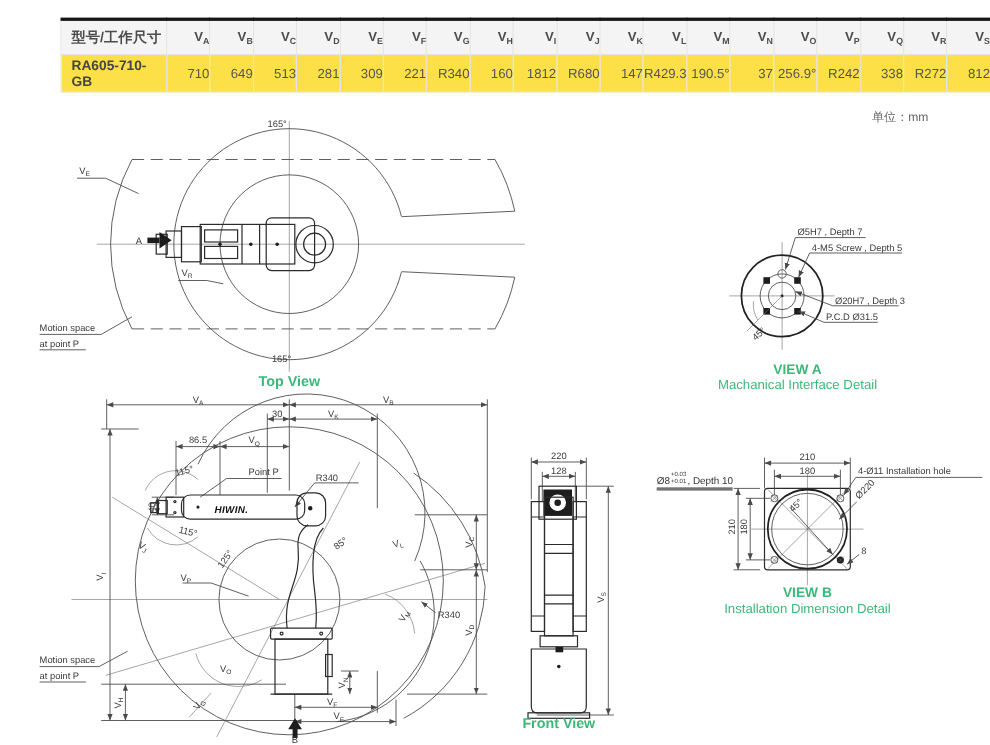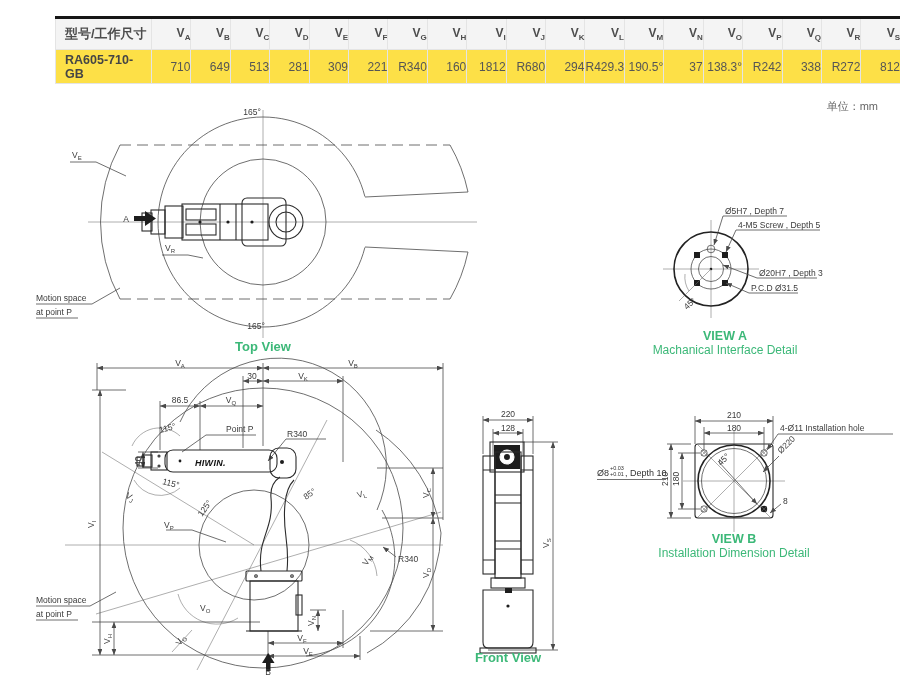--- a/index.html
+++ b/index.html
@@ -10,23 +10,23 @@
   table.spec{width:100%;border-collapse:collapse;table-layout:fixed;
              border-top:3px solid #161616;border-bottom:1px solid #dedede;}
   table.spec th,table.spec td{border:1px solid #e4e4e4;text-align:right;
              font-size:12px;color:#555;padding:0;}
   table.spec thead th{background:#f4f4f4;font-weight:bold;height:30px;color:#4d4d4d;}
   table.spec tbody td{background:#fde047;height:33px;}
   table.spec .model-h{font-size:13px;text-align:left;padding-left:9px;}
   table.spec .model-v{font-weight:bold;font-size:12.5px;color:#454545;text-align:left;padding-left:9px;}
   table.spec sub{font-size:8px;}
   
-  .unit-note{position:absolute;right:22px;top:99px;font-size:11px;color:#666;}
-  .pin-label{position:absolute;left:597px;top:466px;font-size:9px;color:#333;
-             border-bottom:1px solid #737373;padding-bottom:1px;display:flex;align-items:flex-end;white-space:nowrap;}
+  .unit-note{position:absolute;right:56px;top:99px;font-size:11px;color:#666;}
+  .pin-label{position:absolute;left:597px;top:430px;font-size:9px;color:#333;
+             border-bottom:3px solid #737373;padding-bottom:1px;display:flex;align-items:flex-end;white-space:nowrap;}
   .pin-label .tol{display:inline-flex;flex-direction:column;font-size:5.5px;line-height:5.5px;margin:0 1px 1px 1px;}
   
   svg{position:absolute;overflow:visible;}
   .ln{stroke:#4a4a4a;fill:none;stroke-width:.8;}
   .thin{stroke:#6a6a6a;stroke-width:.55;}
   .thick{stroke:#222;stroke-width:1.6;}
   .bold{stroke:#2b2b2b;stroke-width:1.1;}
   .dash{stroke-dasharray:11 6;}
   .dt{font-size:8.5px;fill:#3a3a3a;stroke:none;}
   .dts{font-size:6px;}
@@ -75,25 +75,25 @@
           <td>710</td>
           <td>649</td>
           <td>513</td>
           <td>281</td>
           <td>309</td>
           <td>221</td>
           <td>R340</td>
           <td>160</td>
           <td>1812</td>
           <td>R680</td>
-          <td>294</td>
+          <td>147</td>
           <td>R429.3</td>
           <td>190.5°</td>
           <td>37</td>
-          <td>138.3°</td>
+          <td>256.9°</td>
           <td>R242</td>
           <td>338</td>
           <td>R272</td>
           <td>812</td>
         </tr>
       </tbody>
     </table>
   </div>
 
   <div class="unit-note">单位：mm</div>

